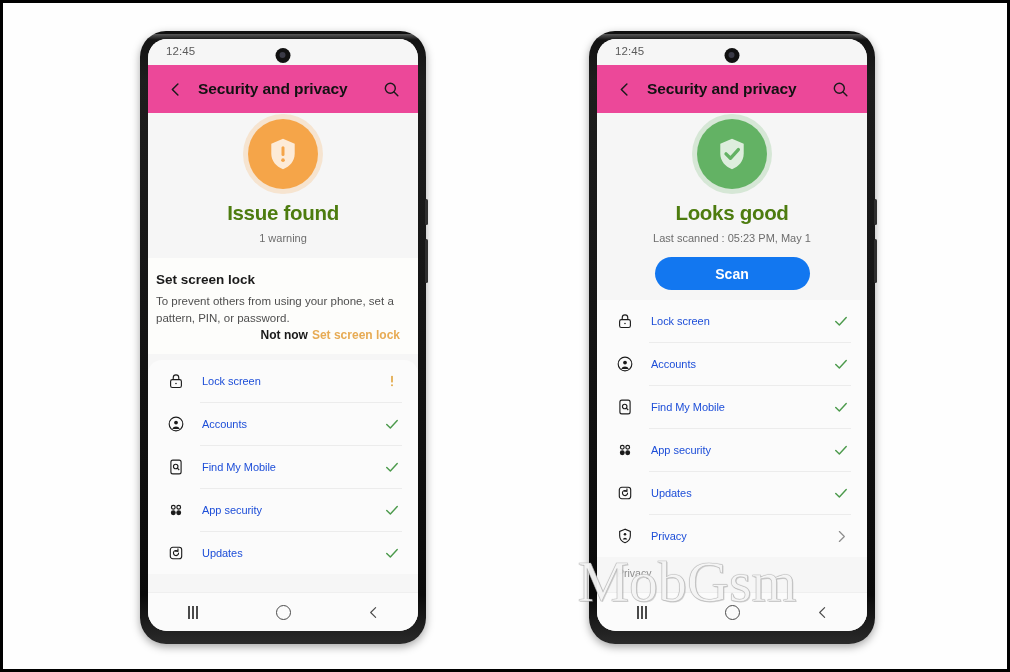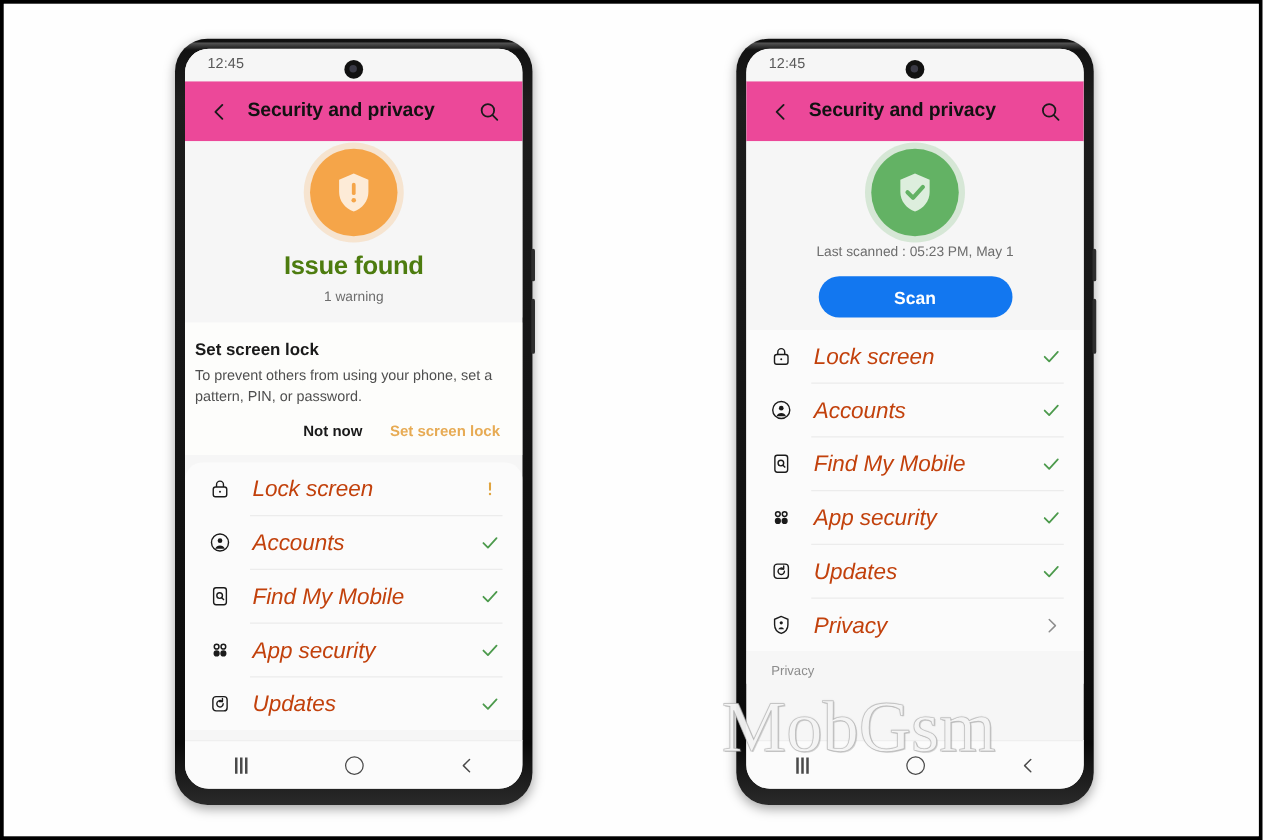--- a/index.html
+++ b/index.html
@@ -196,22 +196,20 @@
   .card-body {
     font-size: 11.5px;
     color: #4f4f4f;
     line-height: 1.45;
     margin-top: 6px;
   }
   .card-actions {
     display: flex;
     justify-content: flex-end;
     align-items: center;
-    gap: 18px;
-    margin-top: 10px;
   }
   .card-actions .btn {
     font-size: 12px;
     font-weight: bold;
     cursor: pointer;
     background: none;
     border: none;
     padding: 2px 2px;
     font-family: "Liberation Sans", sans-serif;
   }
@@ -232,25 +230,24 @@
     position: relative;
     cursor: pointer;
   }
   .row .ico {
     width: 20px; height: 20px;
     display: flex; align-items: center; justify-content: center;
     flex: 0 0 20px;
   }
   .row .lbl {
     flex: 1;
-    font-size: 18px;
-    color: #c2410c;
+    font-size: 11px;
+    color: #1d4ed8;
     margin-left: 16px;
     letter-spacing: -0.05px;
-    font-style: italic;
   }
   .row .trail {
     width: 20px; height: 20px;
     display: flex; align-items: center; justify-content: center;
   }
   .divider {
     height: 1px;
     background: #ececec;
     margin-left: 52px;
     margin-right: 16px;
@@ -495,20 +492,21 @@
             </span>
       </div>
 
       <div class="hero">
         <div class="shield-wrap ok">
               <svg viewBox="0 0 24 24" width="38" height="38">
                 <path d="M12 2.4 4.6 5.6v6.1c0 4.6 3.1 8.4 7.4 9.9 4.3-1.5 7.4-5.3 7.4-9.9V5.6Z" fill="#ffffff"></path>
                 <polyline points="8.2,11.9 11,14.7 16,9.2" fill="none" stroke="#63b264" stroke-width="2.1" stroke-linecap="round" stroke-linejoin="round"></polyline>
               </svg>
             </div>
+        <div class="hero-title">Looks good</div>
         <div class="hero-sub">Last scanned : 05:23 PM, May 1</div>
 
       <button class="scan-btn">Scan</button>
       </div>
 
       <div class="list ">
 
       <div class="row">
         <span class="ico">
                 <svg viewBox="0 0 24 24" width="18" height="18" fill="none" stroke="#1b1b1b" stroke-width="1.5">

